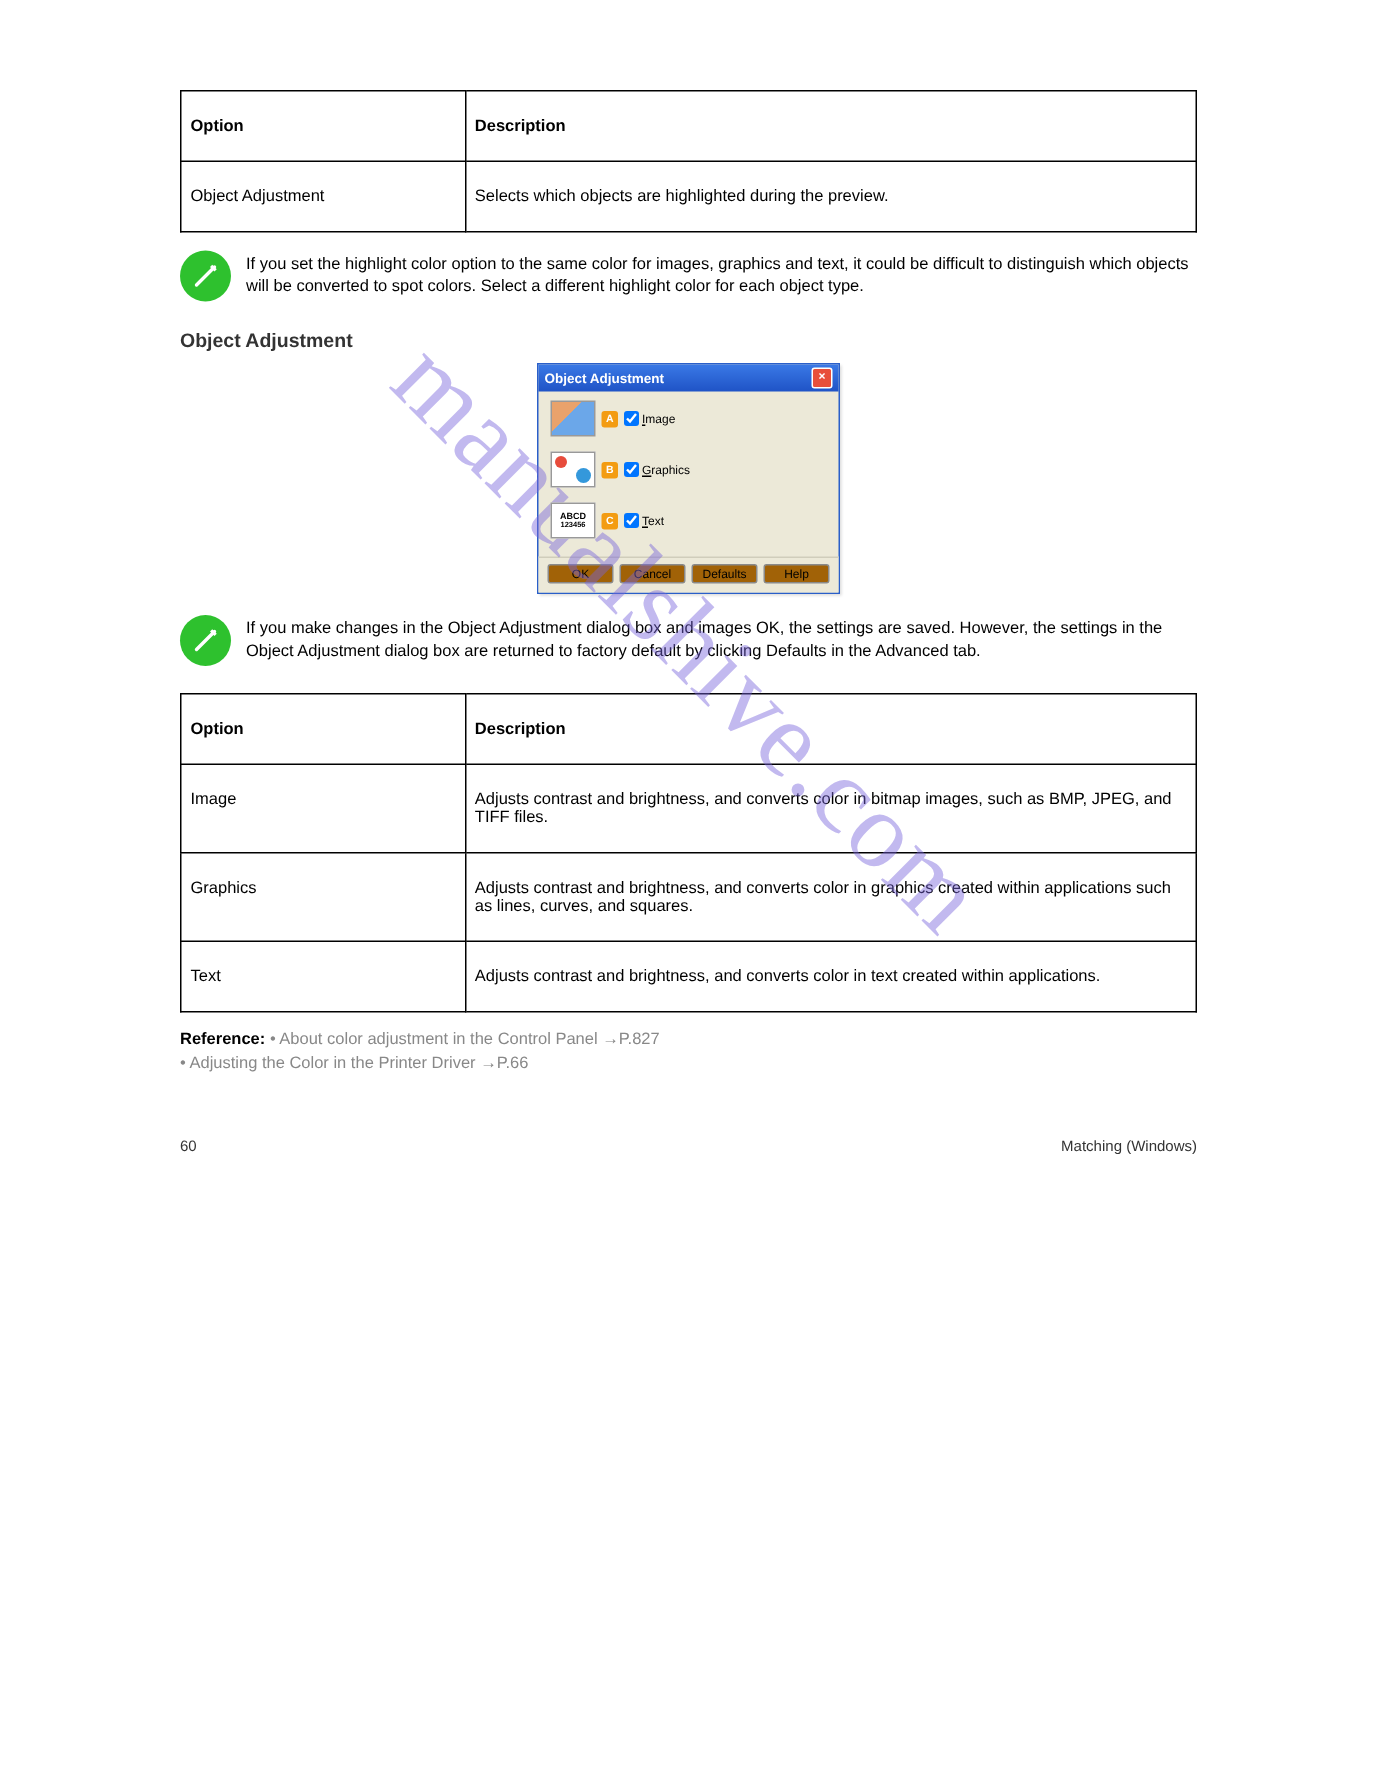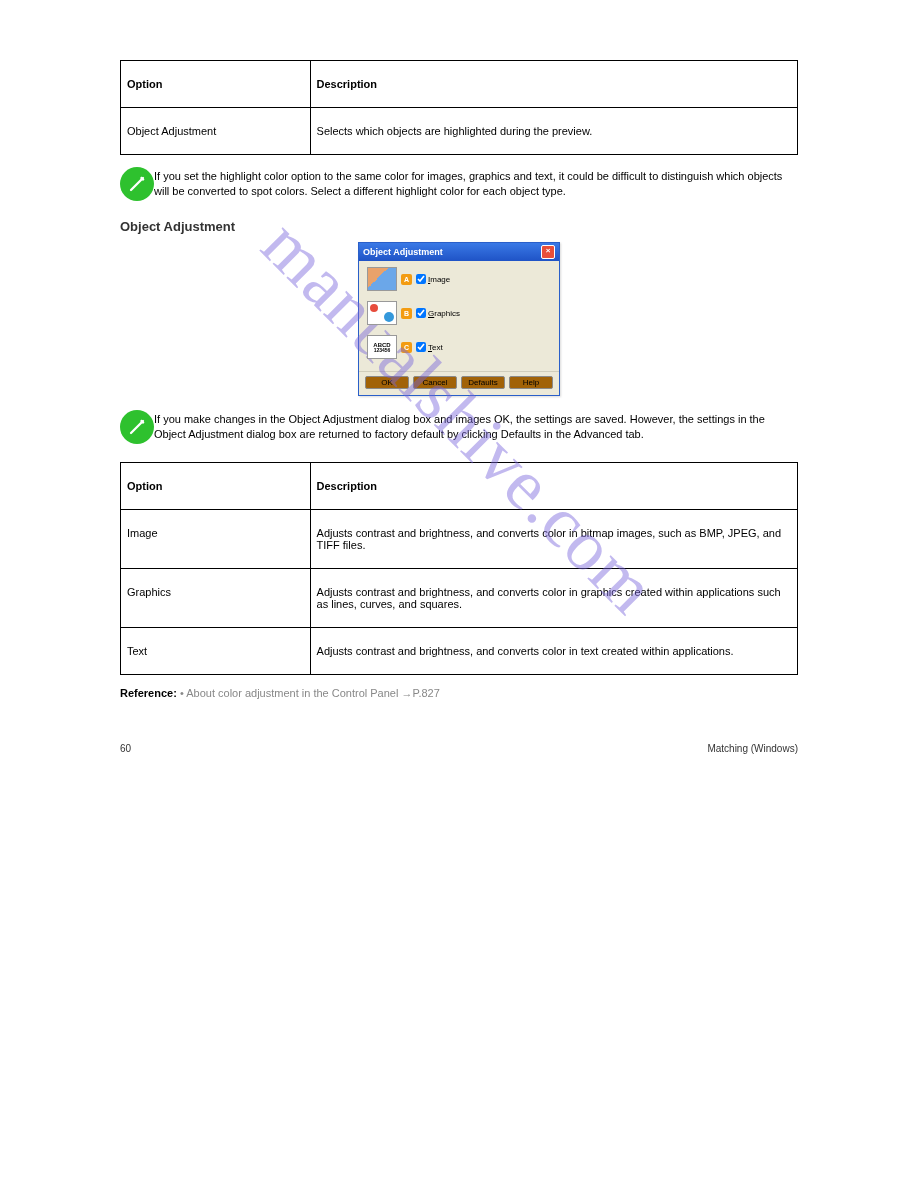--- a/index.html
+++ b/index.html
@@ -29,20 +29,21 @@
     vertical-align: top;
     font-size: 11px;
   }
   table.content-table th {
     font-weight: bold;
   }
   .col-opt { width: 28%; }
   .note-row {
     display: flex;
     align-items: flex-start;
+    gap: 10px;
     margin: 6px 0 18px 0;
   }
   .note-icon {
     width: 34px;
     height: 34px;
     border-radius: 50%;
     background: #2ec12e;
     display: flex;
     align-items: center;
     justify-content: center;
@@ -302,18 +303,21 @@
         <td>Text</td>
         <td>Adjusts contrast and brightness, and converts color in text created within applications.</td>
       </tr>
     </tbody>
   </table>
 
   <div class="ref">
     <strong>Reference:</strong>
     <span class="ref-link">• About color adjustment in the Control Panel →P.827</span>
   </div>
+  <div class="ref">
+    <span class="ref-link">• Adjusting the Color in the Printer Driver →P.66</span>
+  </div>
 
   <div class="footer">
     <span>60</span>
     <span>Matching (Windows)</span>
   </div>
 </div>
 
 </body></html>

